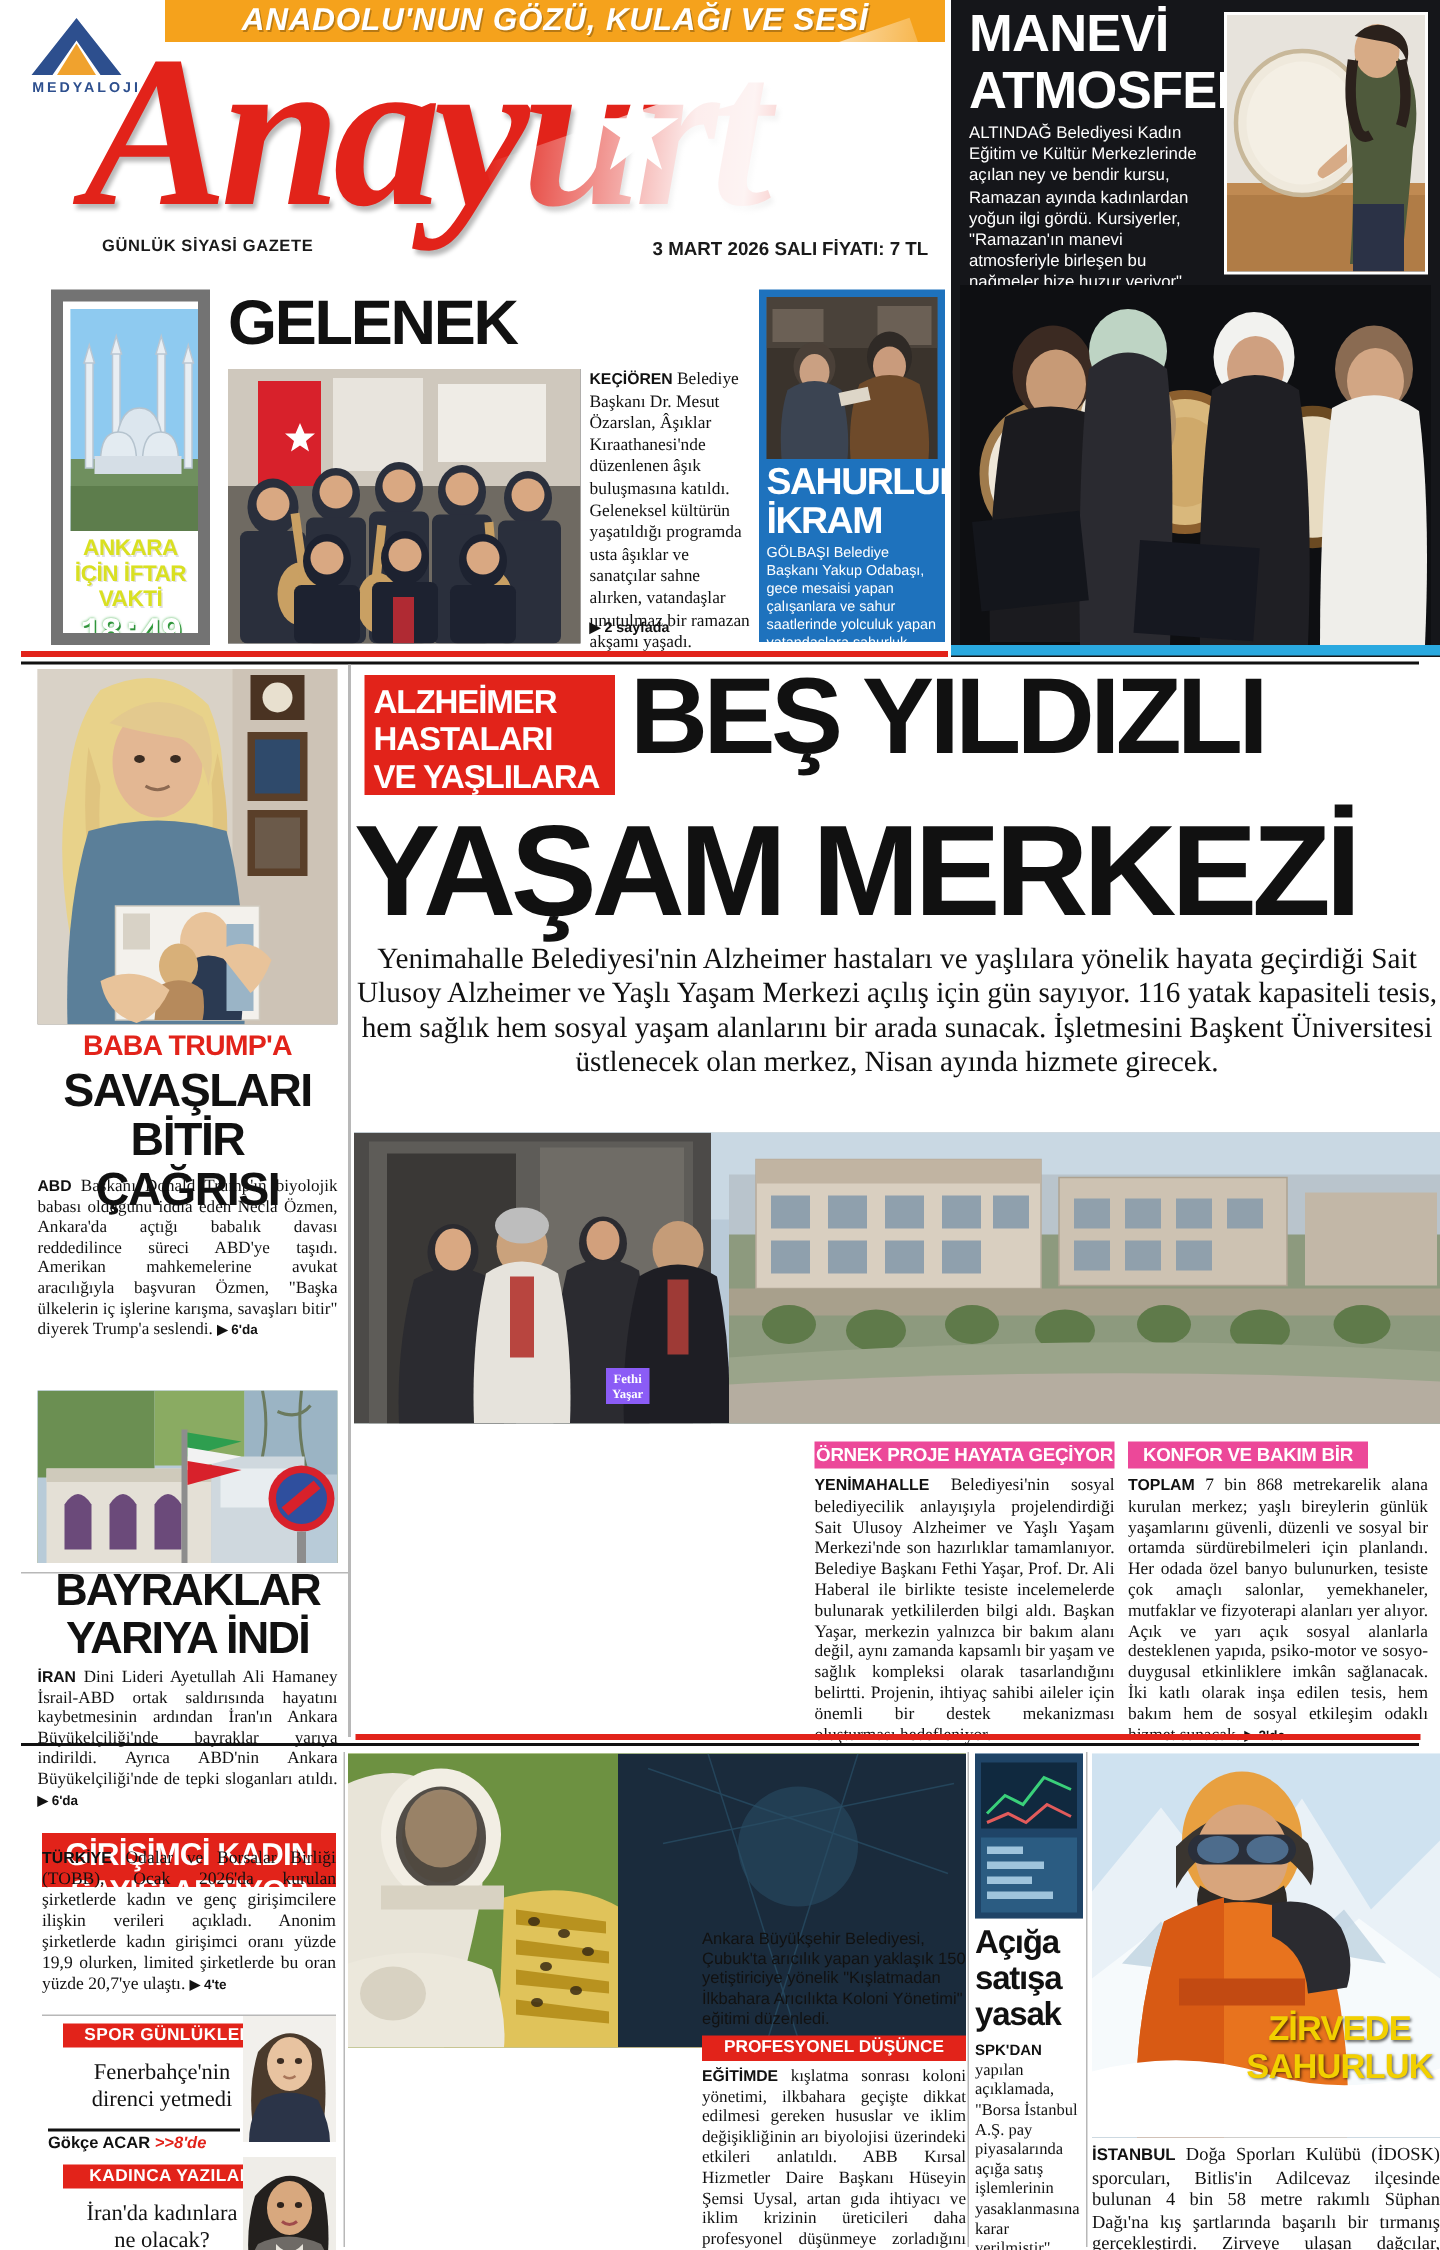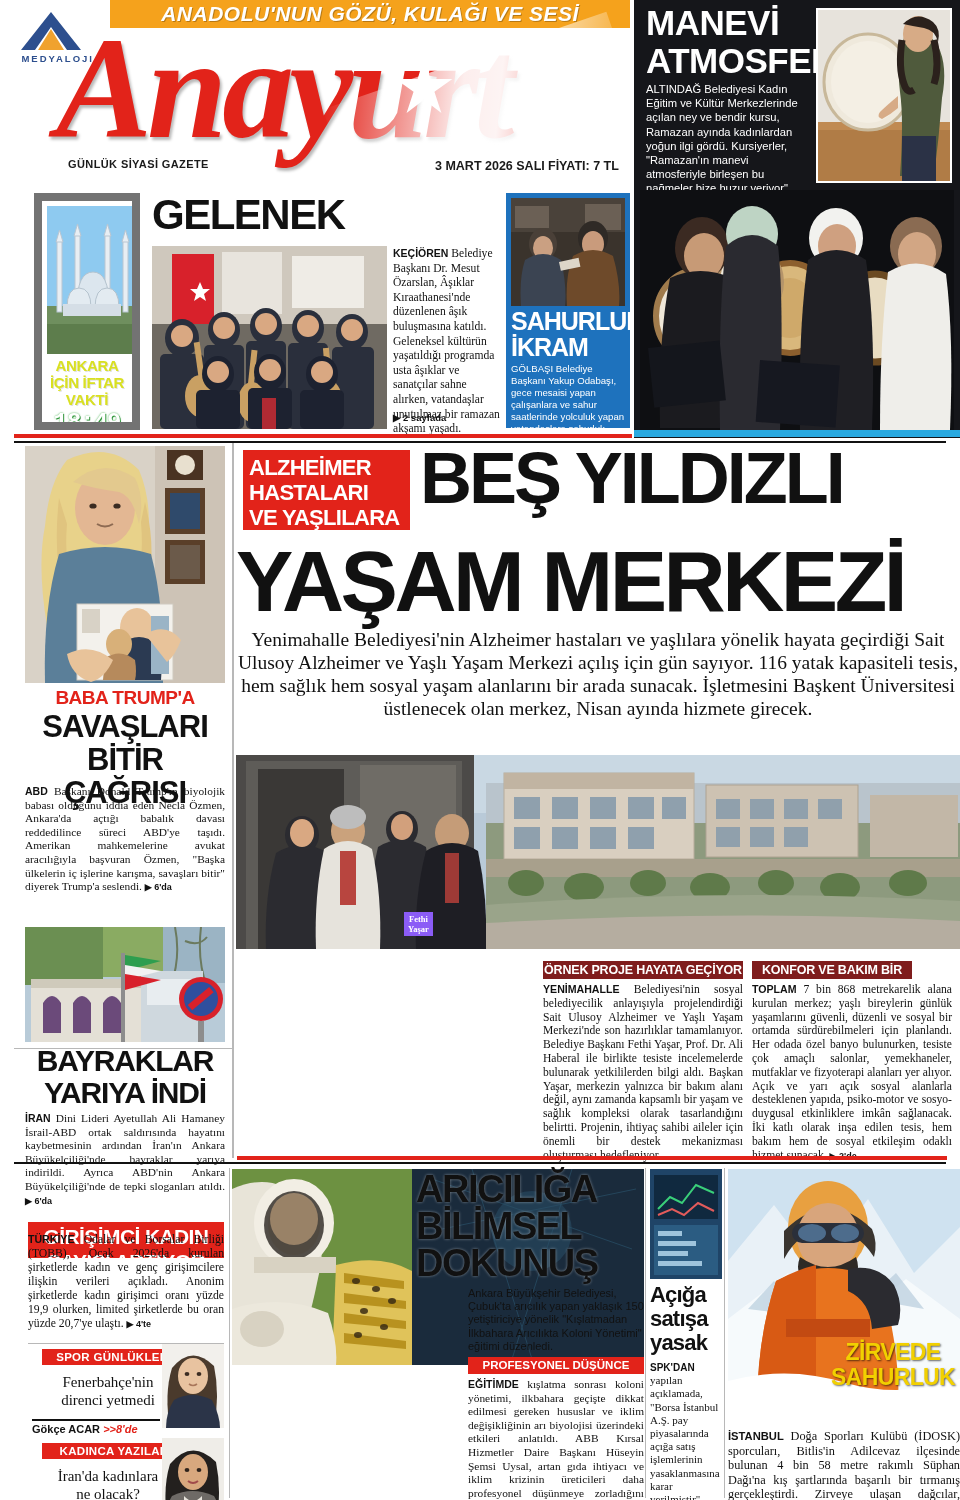--- a/index.html
+++ b/index.html
@@ -217,21 +217,21 @@
     position:absolute; left:236px; top:315px; width:724px; height:194px; overflow:hidden;
     background:linear-gradient(175deg,#b9c7d2 0%,#9aa9b3 42%,#7f8a86 75%,#6a7360 100%);
   }
   .fethi-tag {
     position:absolute; left:404px; top:912px; z-index:5;
     background:#8b5cf6; color:#fff; padding:2px 4px; text-align:center;
     font-family:Liberation Serif, serif; font-weight:bold; font-size:8.5px;
     line-height:10px;
   }
   .sub-hdr {
-    position:absolute; background:#7f1d1d; color:#fff; text-align:center;
+    position:absolute; background:#ec4899; color:#fff; text-align:center;
     font-family:"Liberation Sans", sans-serif; font-weight:bold; font-size:12.5px;
     height:18px; line-height:18px; letter-spacing:-.2px;
   }
   .sub-body {
     position:absolute;
     font-family:"Liberation Serif", serif; font-size:11.6px; line-height:13.8px;
     color:#111; text-align:justify;
   }
   .sub-body b { font-family:"Liberation Sans", sans-serif; font-size:10.6px; }
 
@@ -786,25 +786,20 @@
             <ellipse cx="144" cy="120" rx="4" ry="3"></ellipse>
           <ellipse cx="160" cy="132" rx="4" ry="3"></ellipse>
             <ellipse cx="132" cy="142" rx="4" ry="3"></ellipse>
           <ellipse cx="152" cy="158" rx="4" ry="3"></ellipse>
             <ellipse cx="126" cy="166" rx="4" ry="3"></ellipse>
         </g>
         <path d="M0 140 q50 -16 96 4 q10 30 8 52 l-104 0z" fill="#ece8dc"></path>
         <ellipse cx="30" cy="160" rx="22" ry="18" fill="#d8d2c2"></ellipse>
       </svg>
     </div>
-    <div class="aric-head">
-      <span>ARICILIĞA</span><br>
-      <span>BİLİMSEL</span><br>
-      <span>DOKUNUŞ</span>
-    </div>
     <div class="aric-lede">Ankara Büyükşehir Belediyesi, Çubuk'ta arıcılık yapan yaklaşık 150 yetiştiriciye yönelik "Kışlatmadan İlkbahara Arıcılıkta Koloni Yönetimi" eğitimi düzenledi.</div>
     <div class="aric-hdr">PROFESYONEL DÜŞÜNCE</div>
     <div class="aric-body">
       <b>EĞİTİMDE</b><span> kışlatma sonrası koloni yönetimi, ilkbahara geçişte dikkat edilmesi gereken hususlar ve iklim değişikliğinin arı biyolojisi üzerindeki etkileri anlatıldı. ABB Kırsal Hizmetler Daire Başkanı Hüseyin Şemsi Uysal, artan gıda ihtiyacı ve iklim krizinin üreticileri daha profesyonel düşünmeye zorladığını vurguladı.</span>
       
     </div>
 
     <div class="spk-photo">
       <svg width="72" height="110" viewBox="0 0 72 110" preserveAspectRatio="none">
         <rect width="72" height="110" fill="#1f4467"></rect>

